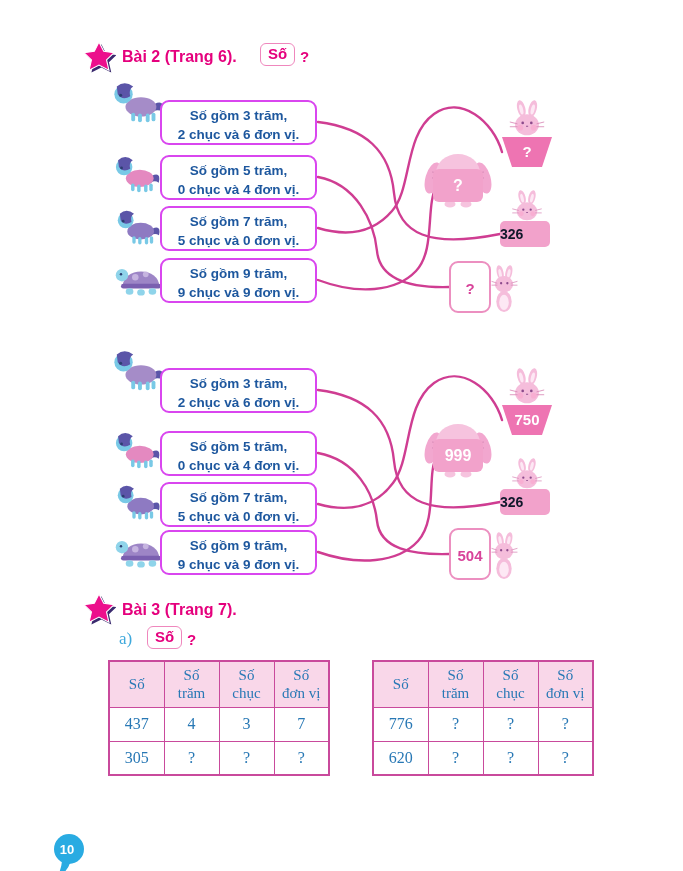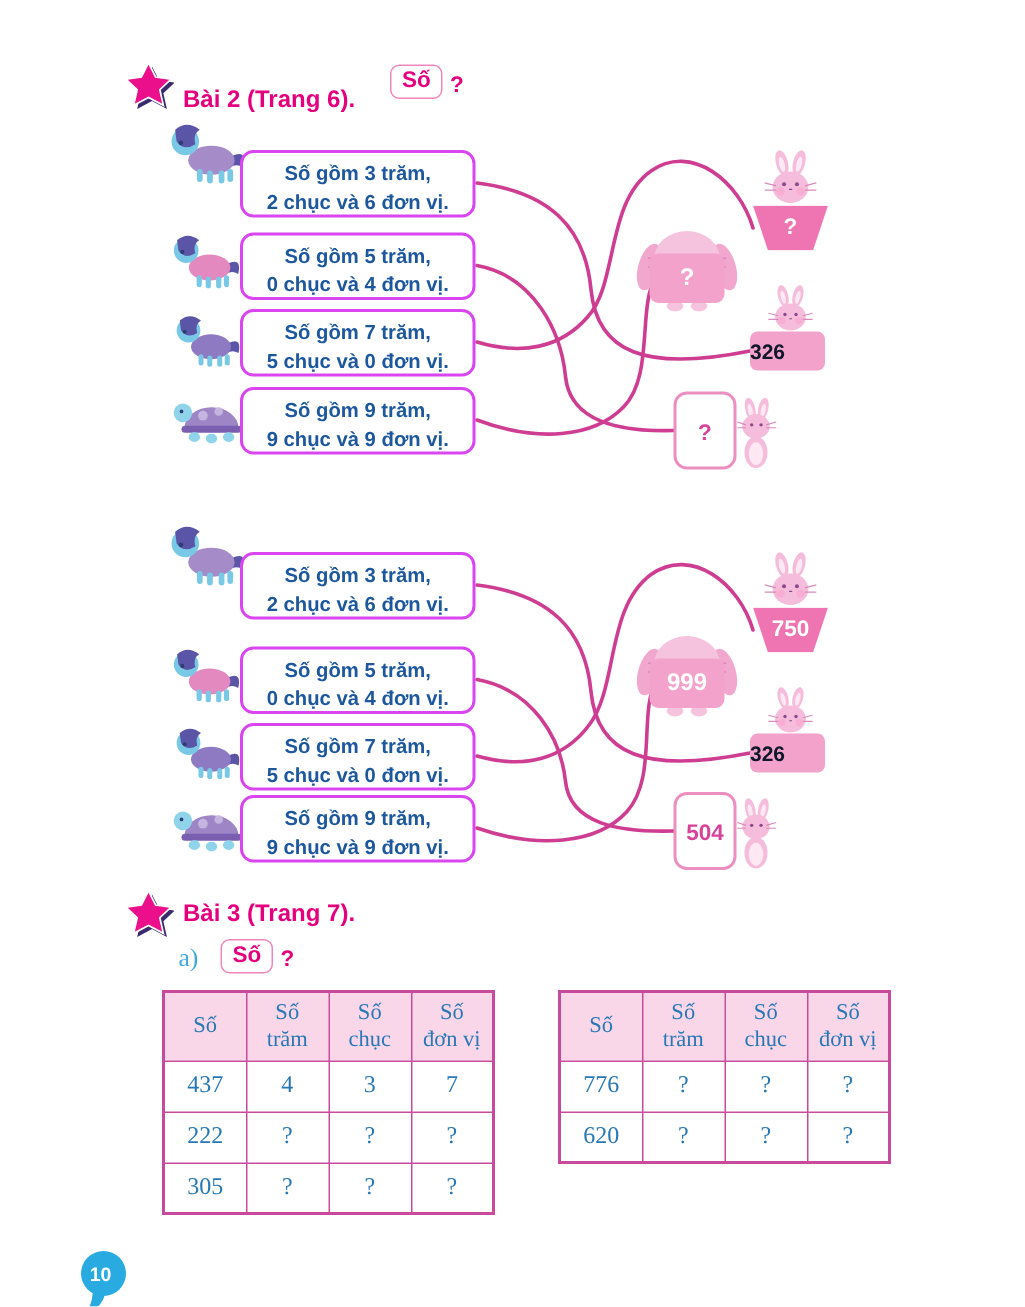--- a/index.html
+++ b/index.html
@@ -136,21 +136,21 @@
       <ellipse cx="40" cy="33" rx="4" ry="3.4" fill="#8fd4ea"></ellipse>
     </g>
   </defs>
 </svg>
 
 <div class="page">
 
   <svg class="abs star" style="left:82px;top:40px" viewBox="0 0 36 36">
       <use href="#sym-star"></use>
     </svg>
-  <div class="abs ex-title" style="left:122px;top:58px">Bài 2 (Trang 6).</div>
+  <div class="abs ex-title" style="left:122px;top:48px">Bài 2 (Trang 6).</div>
   <span class="abs so-chip" style="left:260px;top:43px">Số</span>
   <span class="abs qmark" style="left:300px;top:48px">?</span>
 
   <svg class="abs lines" style="left:0;top:85px" width="683" height="235" viewBox="0 0 683 235">
     <path d="M318,37 C366,43 390,66 394,108 C398,150 430,163 500,149"></path>
     <path d="M318,92 C356,99 374,136 377,166 C380,196 412,203 449,202"></path>
     <path d="M318,143 C348,152 374,147 392,126 C412,104 404,50 434,29 C461,10 493,36 502,67"></path>
     <path d="M318,195 C358,210 396,207 416,186 C436,165 425,120 437,100"></path>
   </svg>
 
@@ -291,26 +291,20 @@
             <div>đơn vị</div>
           </th>
     </tr>
     <tr>
       <td>437</td>
       <td>4</td>
       <td>3</td>
       <td>7</td>
     </tr>
     <tr>
-      <td>222</td>
-      <td>?</td>
-      <td>?</td>
-      <td>?</td>
-    </tr>
-    <tr>
       <td>305</td>
       <td>?</td>
       <td>?</td>
       <td>?</td>
     </tr>
   </tbody>
     </table>
 
   <table class="abs num" style="left:372px;top:660px">
     <tbody>

